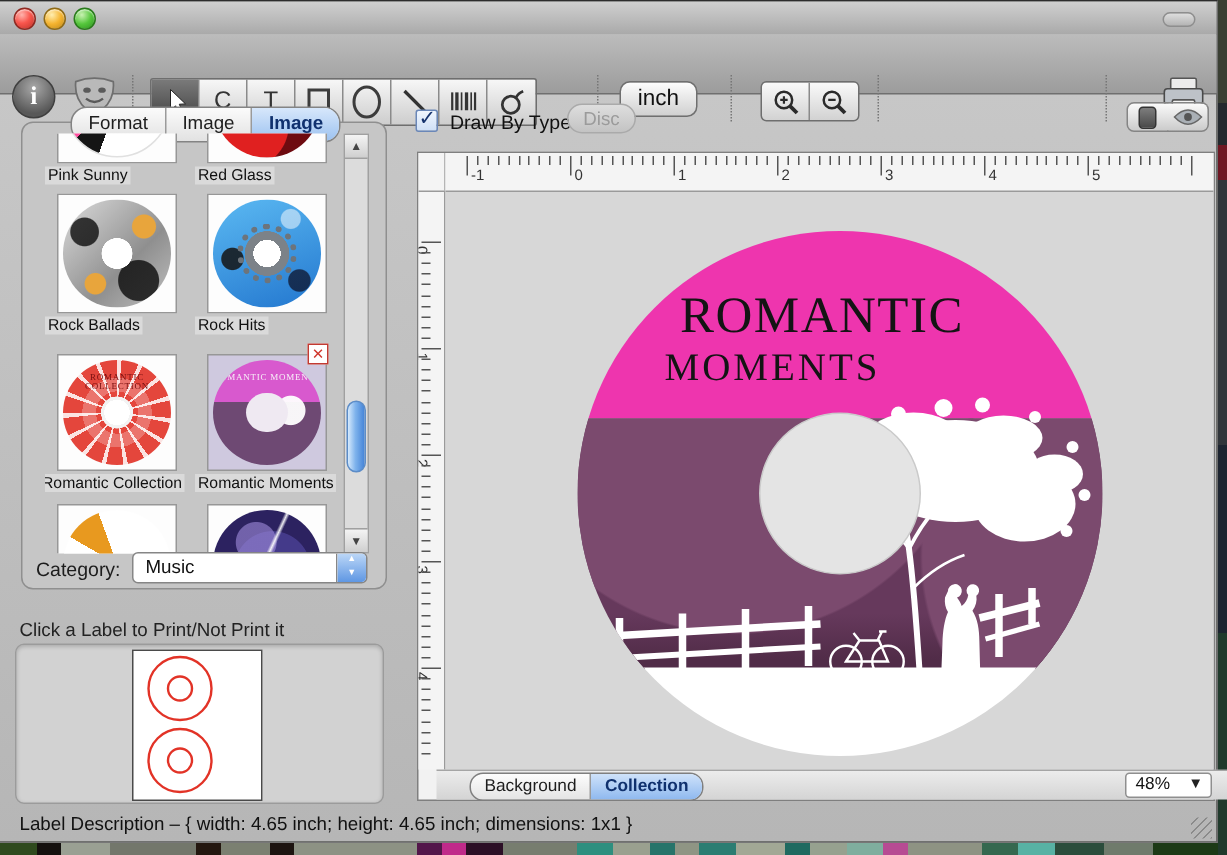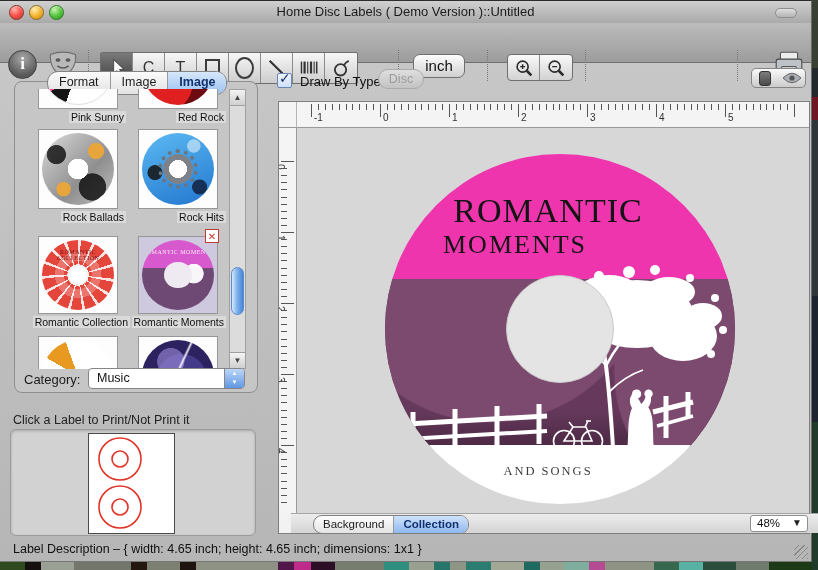--- a/index.html
+++ b/index.html
@@ -48,21 +48,21 @@
   .th-redglass{background:radial-gradient(circle at 50% 45%,#fff 0 16%,transparent 16%),radial-gradient(circle at 30% 70%,#e02020 0 40%,transparent 41%),radial-gradient(circle at 70% 30%,#ff5a3c 0 35%,transparent 36%),#6e0b10;}
   .th-rockballads{background:radial-gradient(circle at 50% 50%,#fff 0 20%,transparent 20.5%),radial-gradient(circle at 20% 30%,rgba(0,0,0,.75) 0 12%,transparent 13%),radial-gradient(circle at 70% 75%,rgba(10,10,10,.8) 0 18%,transparent 19%),radial-gradient(circle at 75% 25%,#e8a53c 0 10%,transparent 11%),radial-gradient(circle at 30% 78%,#e8a53c 0 9%,transparent 10%),linear-gradient(135deg,#dcdcdc,#8f8f8f 60%,#c0c0c0);}
   .th-rockhits{background:radial-gradient(circle at 50% 50%,#fff 0 15%,#fff 15% 18%,#7c8288 18% 29%,transparent 29.5%),radial-gradient(circle at 18% 55%,rgba(20,20,20,.85) 0 10%,transparent 11%),radial-gradient(circle at 72% 18%,rgba(255,255,255,.5) 0 8%,transparent 9%),radial-gradient(circle at 80% 75%,rgba(10,10,30,.7) 0 9%,transparent 10%),linear-gradient(160deg,#5bb9f2,#2377cf);}
   .th-rockhits::after{content:"";position:absolute;inset:16px;border-radius:50%;border:4px dotted #6d747b;}
   .th-romcollection{background:radial-gradient(circle at 50% 50%,#fff 0 17%,#f3f3f3 17% 21%,transparent 21.5%),repeating-conic-gradient(rgba(255,255,255,.85) 0 5deg,transparent 5deg 24deg),radial-gradient(circle at 50% 50%,transparent 0 28%,rgba(255,255,255,.25) 28% 46%,transparent 46%),#e4463c;}
   .th-rommoments{background:radial-gradient(circle at 72% 48%,rgba(255,255,255,.95) 0 15%,transparent 16%),linear-gradient(180deg,#d859ce 0 40%,#6e4973 40%);}
   .th-rommoments::after{content:"";position:absolute;left:31%;top:31%;width:38%;height:38%;border-radius:50%;background:#efe9f2;}
   .th-swirl{background:radial-gradient(circle at 30% 110%,#3a2415 0 25%,transparent 26%),radial-gradient(circle at 70% 90%,#e08b1f 0 14%,transparent 15%),radial-gradient(circle at 20% 80%,#e08b1f 0 10%,transparent 11%),conic-gradient(from 120deg,#fff 0 40deg,#f0a83c 40deg 70deg,#fff 70deg 180deg,#e8991f 180deg 220deg,#fff 220deg 360deg);}
   .th-space{background:linear-gradient(115deg,transparent 46%,rgba(255,255,255,.9) 48%,transparent 50%),radial-gradient(circle at 70% 60%,rgba(255,255,255,.8) 0 3%,transparent 4%),radial-gradient(circle at 40% 30%,rgba(160,140,220,.6) 0 20%,transparent 21%),radial-gradient(circle at 55% 55%,#443a8a 0 45%,transparent 46%),#2c2260;}
   .thumb-micro{position:absolute;left:0;top:9px;width:100%;text-align:center;font-family:"Liberation Serif",serif;font-size:6px;line-height:6px;text-transform:uppercase;letter-spacing:.5px;}
-  .tpl-label{position:absolute;width:96px;text-align:right;font-size:10.5px;color:#111;}
+  .tpl-label{position:absolute;width:96px;text-align:left;font-size:10.5px;color:#111;}
   .tpl-label span{background:#dadada;padding:0 2px;}
   .x-badge{position:absolute;left:175px;top:140px;width:14px;height:14px;background:#fff;border:1px solid #c23a32;color:#d0362c;font-size:10px;font-weight:bold;text-align:center;line-height:13px;z-index:6;box-sizing:border-box;}
   .tpl-scrollbar{position:absolute;left:229px;top:88px;width:17px;height:280px;background:#dcdcdc;border:1px solid #a0a0a0;box-sizing:border-box;}
   .sb-btn{position:absolute;left:0;width:15px;height:15px;background:linear-gradient(180deg,#f4f4f4,#cfcfcf);border-bottom:1px solid #a0a0a0;text-align:center;font-size:8px;line-height:15px;color:#444;}
   .sb-btn.down{bottom:0;top:auto;border-top:1px solid #a0a0a0;border-bottom:none;}
   .sb-thumb{position:absolute;left:1px;top:177px;width:13px;height:48px;border-radius:7px;background:linear-gradient(90deg,#d5e9fc,#7fb3ec 45%,#4584d8);border:1px solid #5c8cc7;box-sizing:border-box;}
   .cat-label{position:absolute;left:24px;top:371px;font-size:13px;color:#1c1c1c;}
   .cat-select{position:absolute;left:88px;top:367px;width:157px;height:21px;background:#fff;border:1px solid #868686;border-radius:4px;box-sizing:border-box;}
   .cat-select .val{position:absolute;left:8px;top:2px;font-size:12.5px;color:#111;}
   .cat-stepper{position:absolute;right:0;top:0;width:19px;height:19px;border-radius:0 3px 3px 0;background:linear-gradient(180deg,#bcd7f7,#5f97e3);border-left:1px solid #868686;color:#fff;font-size:6px;line-height:9px;text-align:center;}
@@ -118,21 +118,20 @@
 <div class="screen">
   <div class="desktop-bottom"></div>
   <div class="desktop-right"></div>
 
   <div class="window">
 
     <div class="titlebar">
       <div class="tl tl-red"></div>
       <div class="tl tl-yellow"></div>
       <div class="tl tl-green"></div>
-      <div class="title">Home Disc Labels ( Demo Version )::Untitled</div>
       <div class="tb-oval"></div>
     </div>
 
     <div class="toolbar">
       <div class="info-btn">i</div>
       <div class="mask-btn">
         <svg width="30" height="25" viewBox="0 0 26 22">
           <path d="M2,3 Q13,-1 24,3 Q25,13 18,19 Q13,22 8,19 Q1,13 2,3 Z" fill="#b9b9b9" stroke="#6e6e6e"></path>
           <ellipse cx="8.6" cy="8" rx="2.2" ry="1.6" fill="#5a5a5a"></ellipse>
           <ellipse cx="17.4" cy="8" rx="2.2" ry="1.6" fill="#5a5a5a"></ellipse>
@@ -224,21 +223,21 @@
 
     <div class="tpl-viewport">
 
       <div class="tpl-cell" style="left:8px;top:-60px">
           <div class="thumb th-pinksunny"></div>
         </div>
       <div class="tpl-cell" style="left:108px;top:-60px">
           <div class="thumb th-redglass"></div>
         </div>
       <div class="tpl-label" style="left:0px;top:22px"><span>Pink Sunny</span></div>
-      <div class="tpl-label" style="left:100px;top:22px"><span>Red Rock</span></div>
+      <div class="tpl-label" style="left:100px;top:22px"><span>Red Glass</span></div>
 
       <div class="tpl-cell" style="left:8px;top:40px">
           <div class="thumb th-rockballads"></div>
         </div>
       <div class="tpl-cell" style="left:108px;top:40px">
           <div class="thumb th-rockhits"></div>
         </div>
       <div class="tpl-label" style="left:0px;top:122px"><span>Rock Ballads</span></div>
       <div class="tpl-label" style="left:100px;top:122px"><span>Rock Hits</span></div>
 
@@ -506,21 +505,20 @@
               <circle cx="207" cy="287" r="10.5"></circle>
               <path d="M179,287 L188,273 L201,273 L207,287 L186,287 Z"></path>
               <path d="M188,273 L184,268 M200,273 L203,267 M201,267 L206,267"></path>
             </g>
 
             <path fill="#fff" d="M247,240 a4.6,4.6 0 1 1 6,4.4 c1.5,2 2.5,3.6 3.1,5.6 c2.5,-2 4,-4.6 4.4,-7.4 a4.2,4.2 0 1 1 5.4,0.6 c0.6,3.4 -0.4,7 -2.6,10 c3.4,5.4 4.6,12.4 4.6,20 l0.6,22 l-26,0 l0.8,-20 c0.2,-9 1.4,-16 3.7,-21.2 c-1.8,-2.8 -2.4,-6 -2,-9.6 z"></path>
             <path fill="#fff" d="M243,295 q2,-14 6,-20 l14,2 q5,8 6,18 z"></path>
           </svg>
           <div class="disc-title1">ROMANTIC</div>
           <div class="disc-title2">MOMENTS</div>
-          <div class="disc-cap2">AND SONGS</div>
           <div class="disc-hole" style="background: rgb(228, 228, 228);"></div>
         </div>
       </div>
 
       <div class="canvas-bottom">
         <div class="layer-tabs">
           <div class="layer-tab">Background</div>
           <div class="layer-tab active">Collection</div>
         </div>
         <div class="zoom-select">

